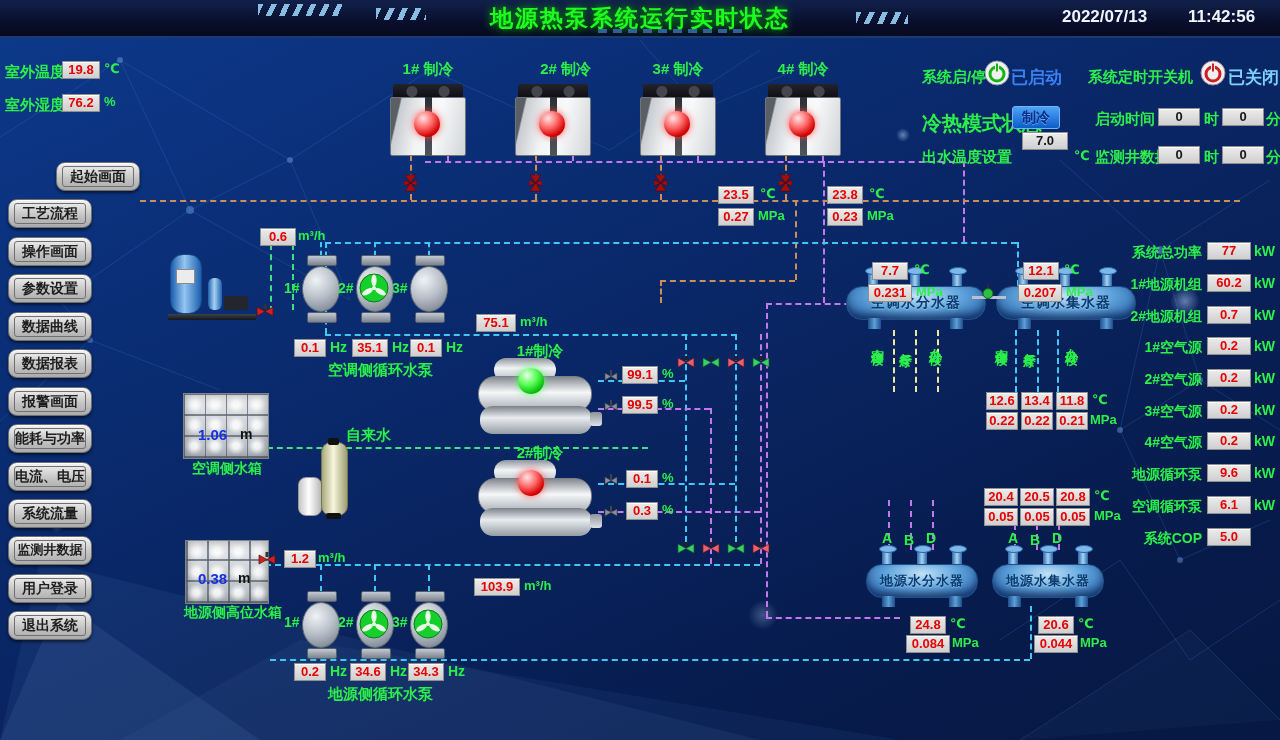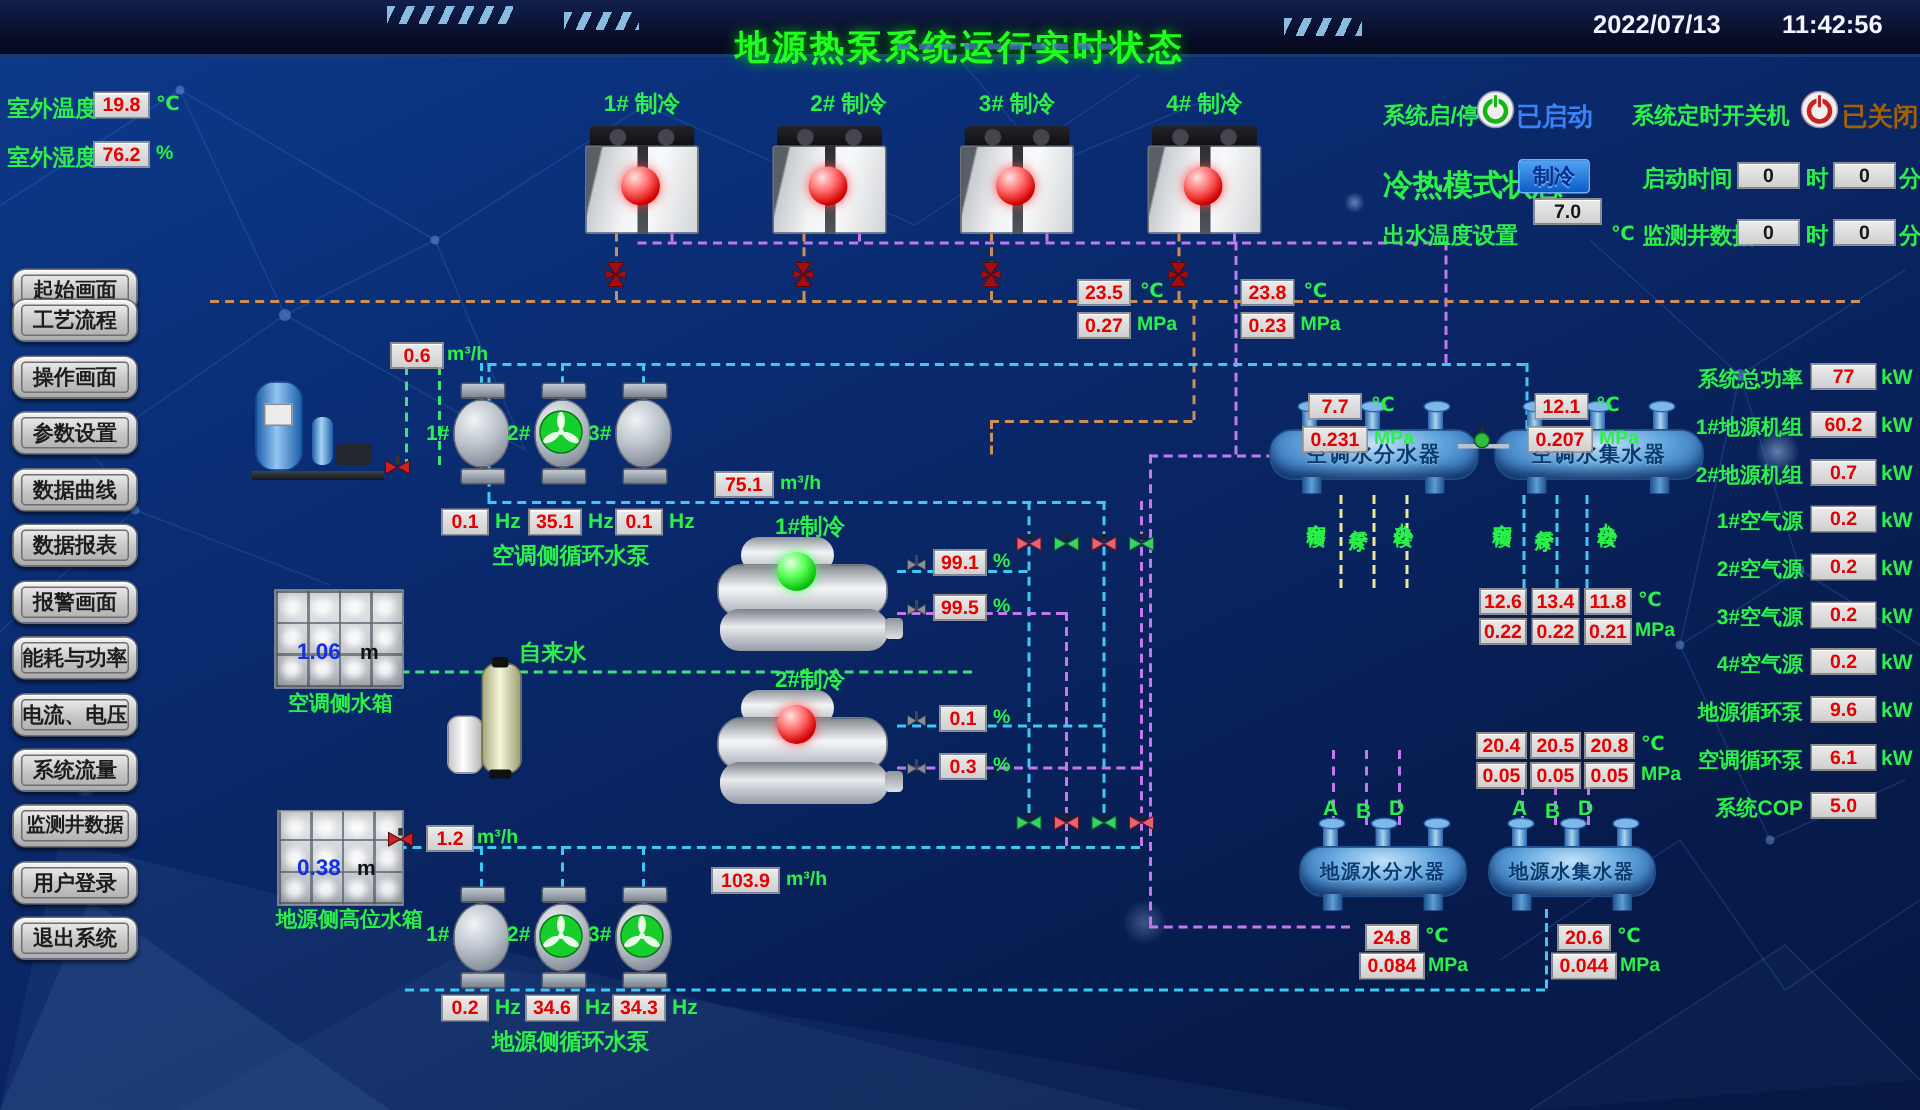--- a/index.html
+++ b/index.html
@@ -18,21 +18,21 @@
   .dh{position:absolute;height:0;border-top:2px dashed;z-index:1;}
   .dv{position:absolute;width:0;border-left:2px dashed;z-index:1;}
   .cy{border-color:#3ec9f5;} .pu{border-color:#c478f0;} .or{border-color:#cd8f55;}
   .gr{border-color:#3fe07f;} .ye{border-color:#ece89a;}
   
   .hdr{position:absolute;left:0;top:0;width:1280px;height:36px;z-index:5;
        background:linear-gradient(#11204b,#080d28 70%,#060a20);border-bottom:2px solid #1b3a72;}
   .hdr-panel{position:absolute;left:428px;top:0;width:424px;height:34px;
        background:linear-gradient(#13255a,#050b22);
        clip-path:polygon(0 0,100% 0,93% 100%,7% 100%);border-bottom:2px solid #2e77c9;}
-  .hdr-title{position:absolute;left:428px;top:16px;width:424px;text-align:center;
+  .hdr-title{position:absolute;left:428px;top:3px;width:424px;text-align:center;
        font-size:23px;font-weight:bold;color:#1eff1e;letter-spacing:2px;text-shadow:0 0 8px #0c0;}
   .slash{position:absolute;height:12px;background:repeating-linear-gradient(115deg,#9fd9ff 0 5px,rgba(0,0,0,0) 5px 12px);opacity:.85;}
   .hdash{position:absolute;height:4px;background:repeating-linear-gradient(90deg,#3f6fb5 0 9px,rgba(0,0,0,0) 9px 15px);opacity:.8;}
   .dt{position:absolute;top:7px;color:#f2f4ff;font-size:17px;font-weight:bold;z-index:6;}
   
   .sbtn{position:absolute;left:8px;width:82px;height:27px;z-index:4;cursor:pointer;
        background:linear-gradient(#f4f4f4,#c2c2c2 60%,#ababab);
        border:1px solid #6f6f6f;border-radius:9px;
        box-shadow:0 2px 3px rgba(0,0,0,.55),inset 0 1px 0 #fff;
        color:#1d1d1d;font-size:14px;font-weight:bold;text-align:center;line-height:26px;}
@@ -102,21 +102,21 @@
   .fv1::before{content:"";position:absolute;top:-5px;left:6px;width:11px;height:7px;background:#111;border-radius:2px;}
   .fv1::after{content:"";position:absolute;bottom:-4px;left:4px;width:15px;height:6px;background:#111;border-radius:2px;}
   .fv2{position:absolute;width:22px;height:37px;border-radius:8px;border:1px solid #9a9a9a;z-index:2;
        background:linear-gradient(90deg,#c6c6c6,#ffffff 45%,#b8b8b8);}
   .vtx{position:absolute;z-index:3;writing-mode:vertical-rl;letter-spacing:2px;
        color:#2cf04a;font-weight:bold;font-size:13px;}
   .valve{position:absolute;z-index:3;line-height:0;}
   .mode-btn{position:absolute;z-index:6;width:46px;height:21px;border:1px solid #6db6ff;border-radius:3px;
        background:linear-gradient(#4fa4f7,#0b5cc7);color:#072e8f;font-weight:bold;font-size:14px;
        text-align:center;line-height:20px;cursor:pointer;text-shadow:0 1px 0 rgba(160,210,255,.6);}
-  .status-on{color:#3b82f6;} .status-off{color:#a16207;}
+  .status-on{color:#3b82f6;} .status-off{color:#7dd3fc;}
   .dot{position:absolute;border-radius:50%;z-index:0;
        background:radial-gradient(circle,#bcd8ff 0%,rgba(120,170,255,0) 70%);opacity:.5;}
   svg{display:block;}
 </style>
 </head>
 <body>
 
 <svg class="abs" style="left:0;top:0;z-index:0;" width="1280" height="740">
   <g stroke="#4d82e0" stroke-width="1" opacity="0.22" fill="none">
     <path d="M-20,150 L120,60 L290,160 L430,70 L610,150 L760,50"></path>
@@ -160,21 +160,21 @@
 <div class="dt" style="left:1062px;">2022/07/13</div>
 <div class="dt" style="left:1188px;">11:42:56</div>
 
 <div class="lbl" style="left:5px;top:63px;font-size:15px;">室外温度</div>
 <div class="box" style="left:62px;top:61px;width:36px;">19.8</div>
 <div class="unit" style="left:104px;top:61px;">℃</div>
 <div class="lbl" style="left:5px;top:96px;font-size:15px;">室外湿度</div>
 <div class="box" style="left:62px;top:94px;width:36px;">76.2</div>
 <div class="unit" style="left:104px;top:94px;">%</div>
 
-<div class="sbtn" style="top:179px;">起始画面</div>
+<div class="sbtn" style="top:162px;margin-left:48px;">起始画面</div>
 <div class="sbtn" style="top:199px;">工艺流程</div>
 <div class="sbtn" style="top:237px;">操作画面</div>
 <div class="sbtn" style="top:274px;">参数设置</div>
 <div class="sbtn" style="top:312px;">数据曲线</div>
 <div class="sbtn" style="top:349px;">数据报表</div>
 <div class="sbtn" style="top:387px;">报警画面</div>
 <div class="sbtn" style="top:424px;">能耗与功率</div>
 <div class="sbtn" style="top:462px;">电流、电压</div>
 <div class="sbtn" style="top:499px;">系统流量</div>
 <div class="sbtn" style="top:536px;font-size:13px;">监测井数据</div>

